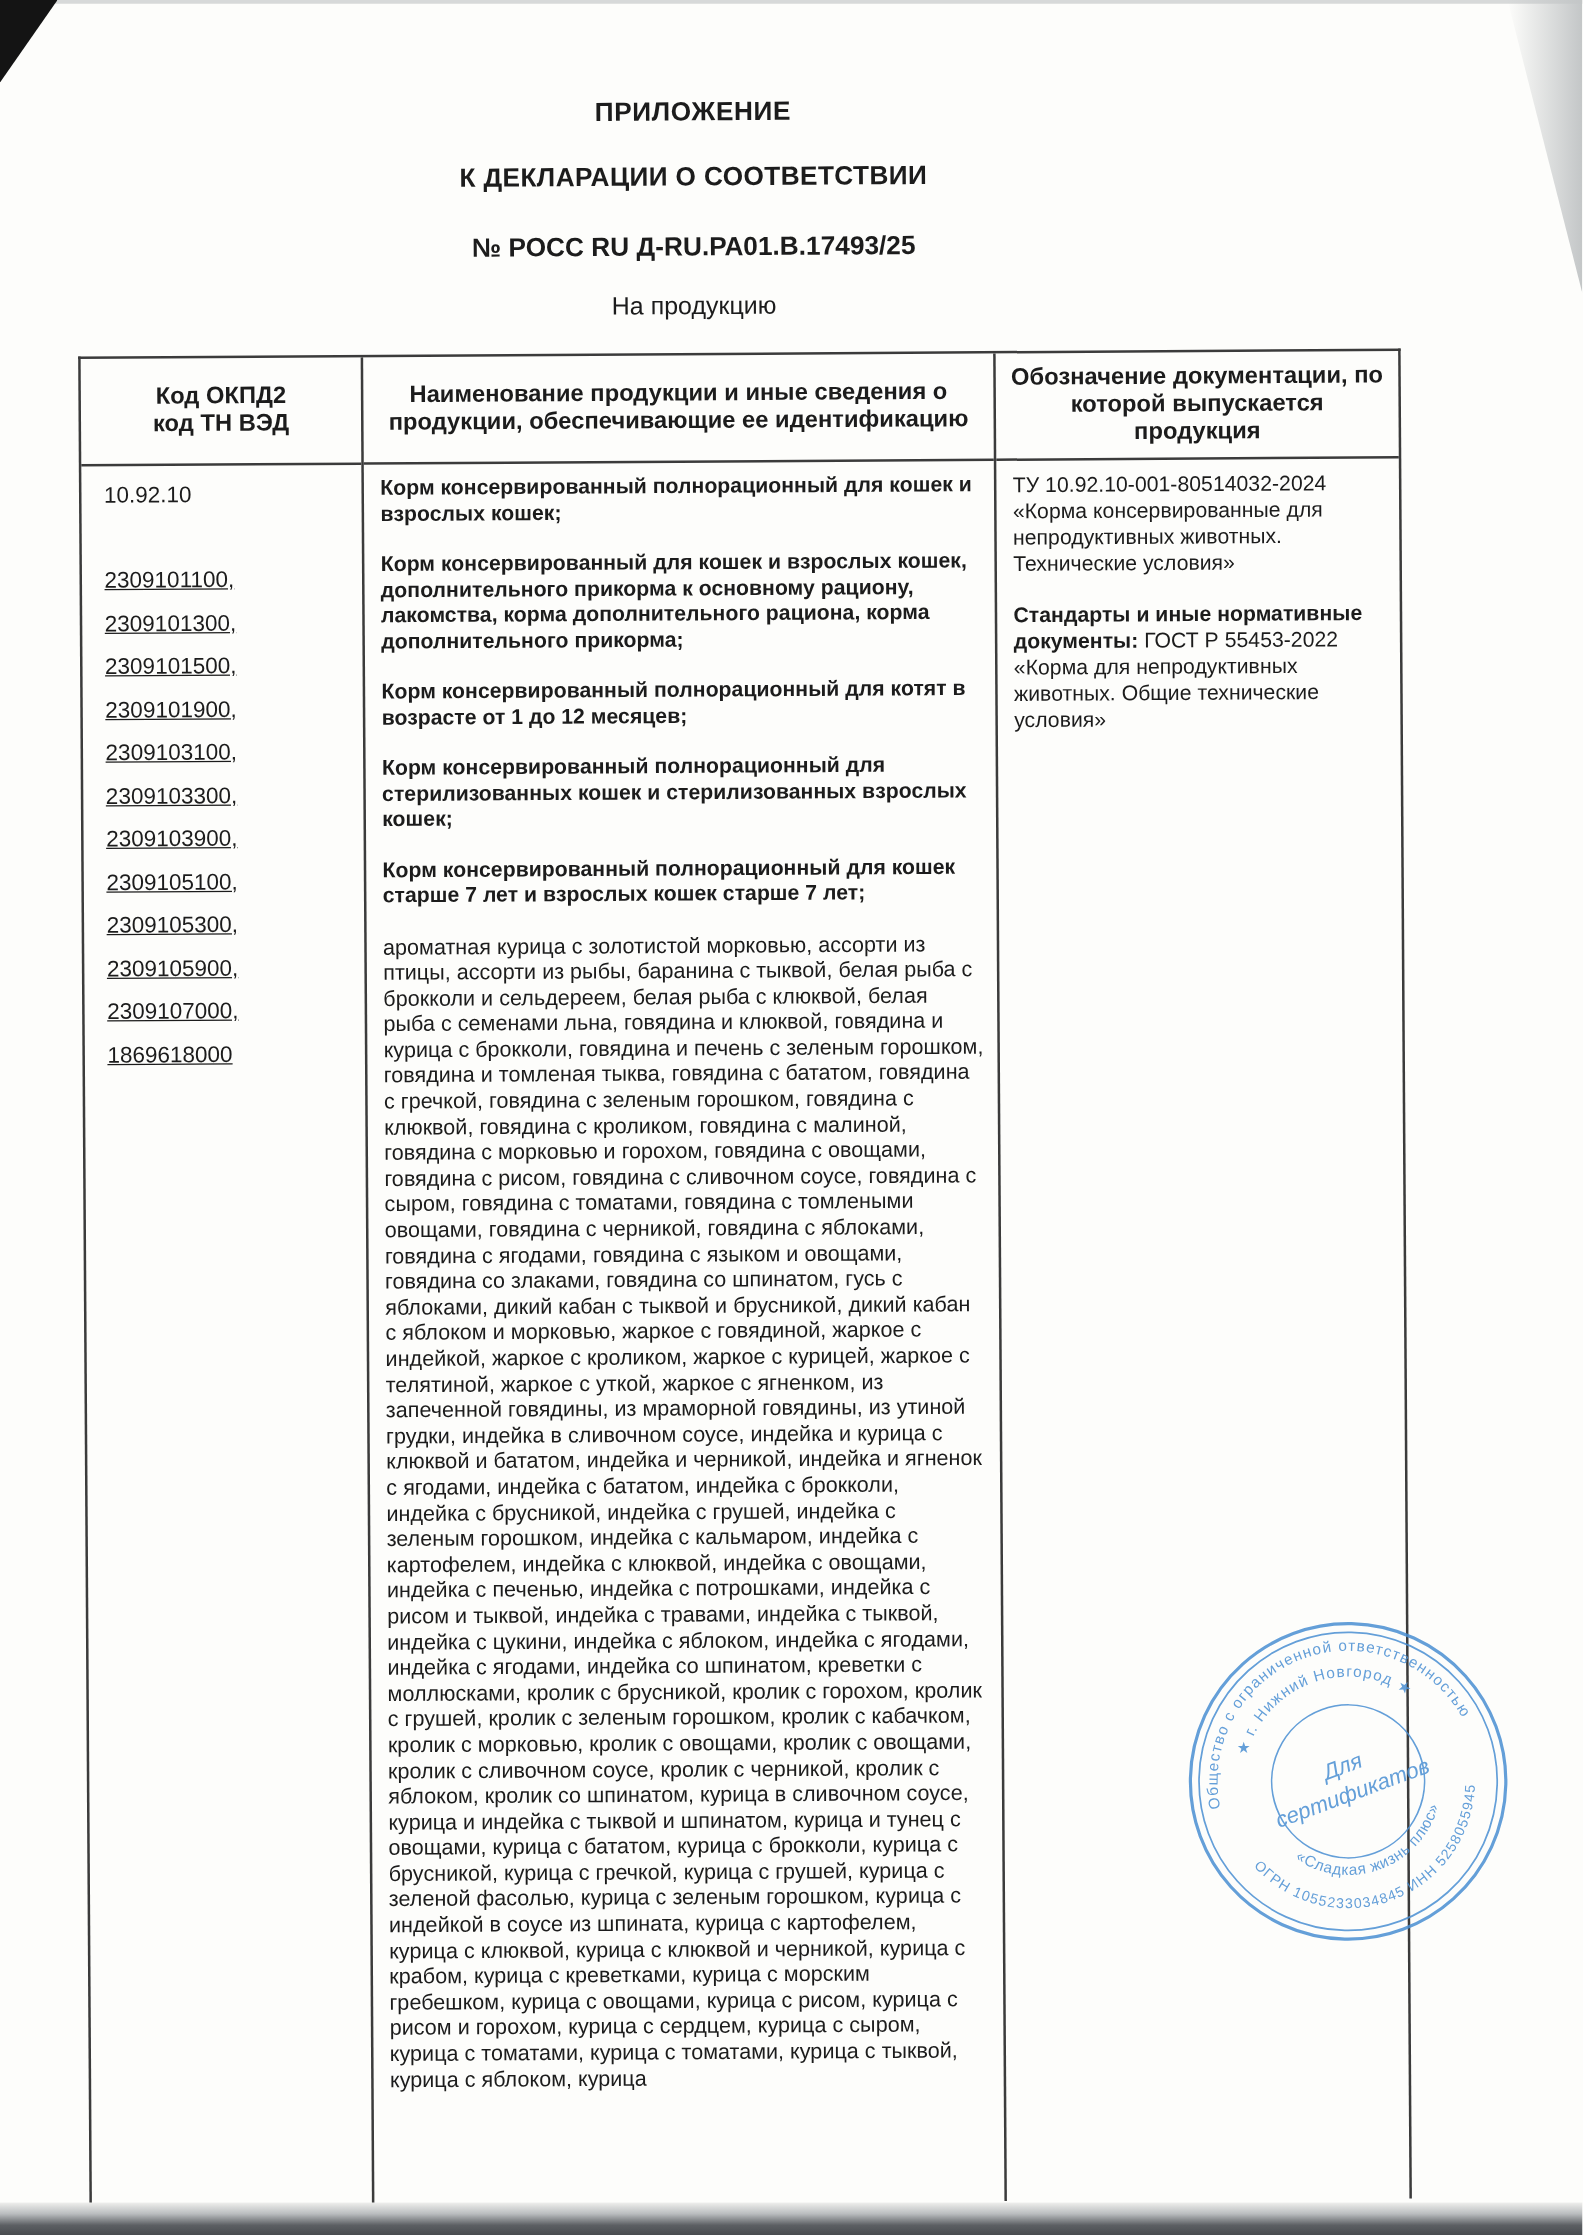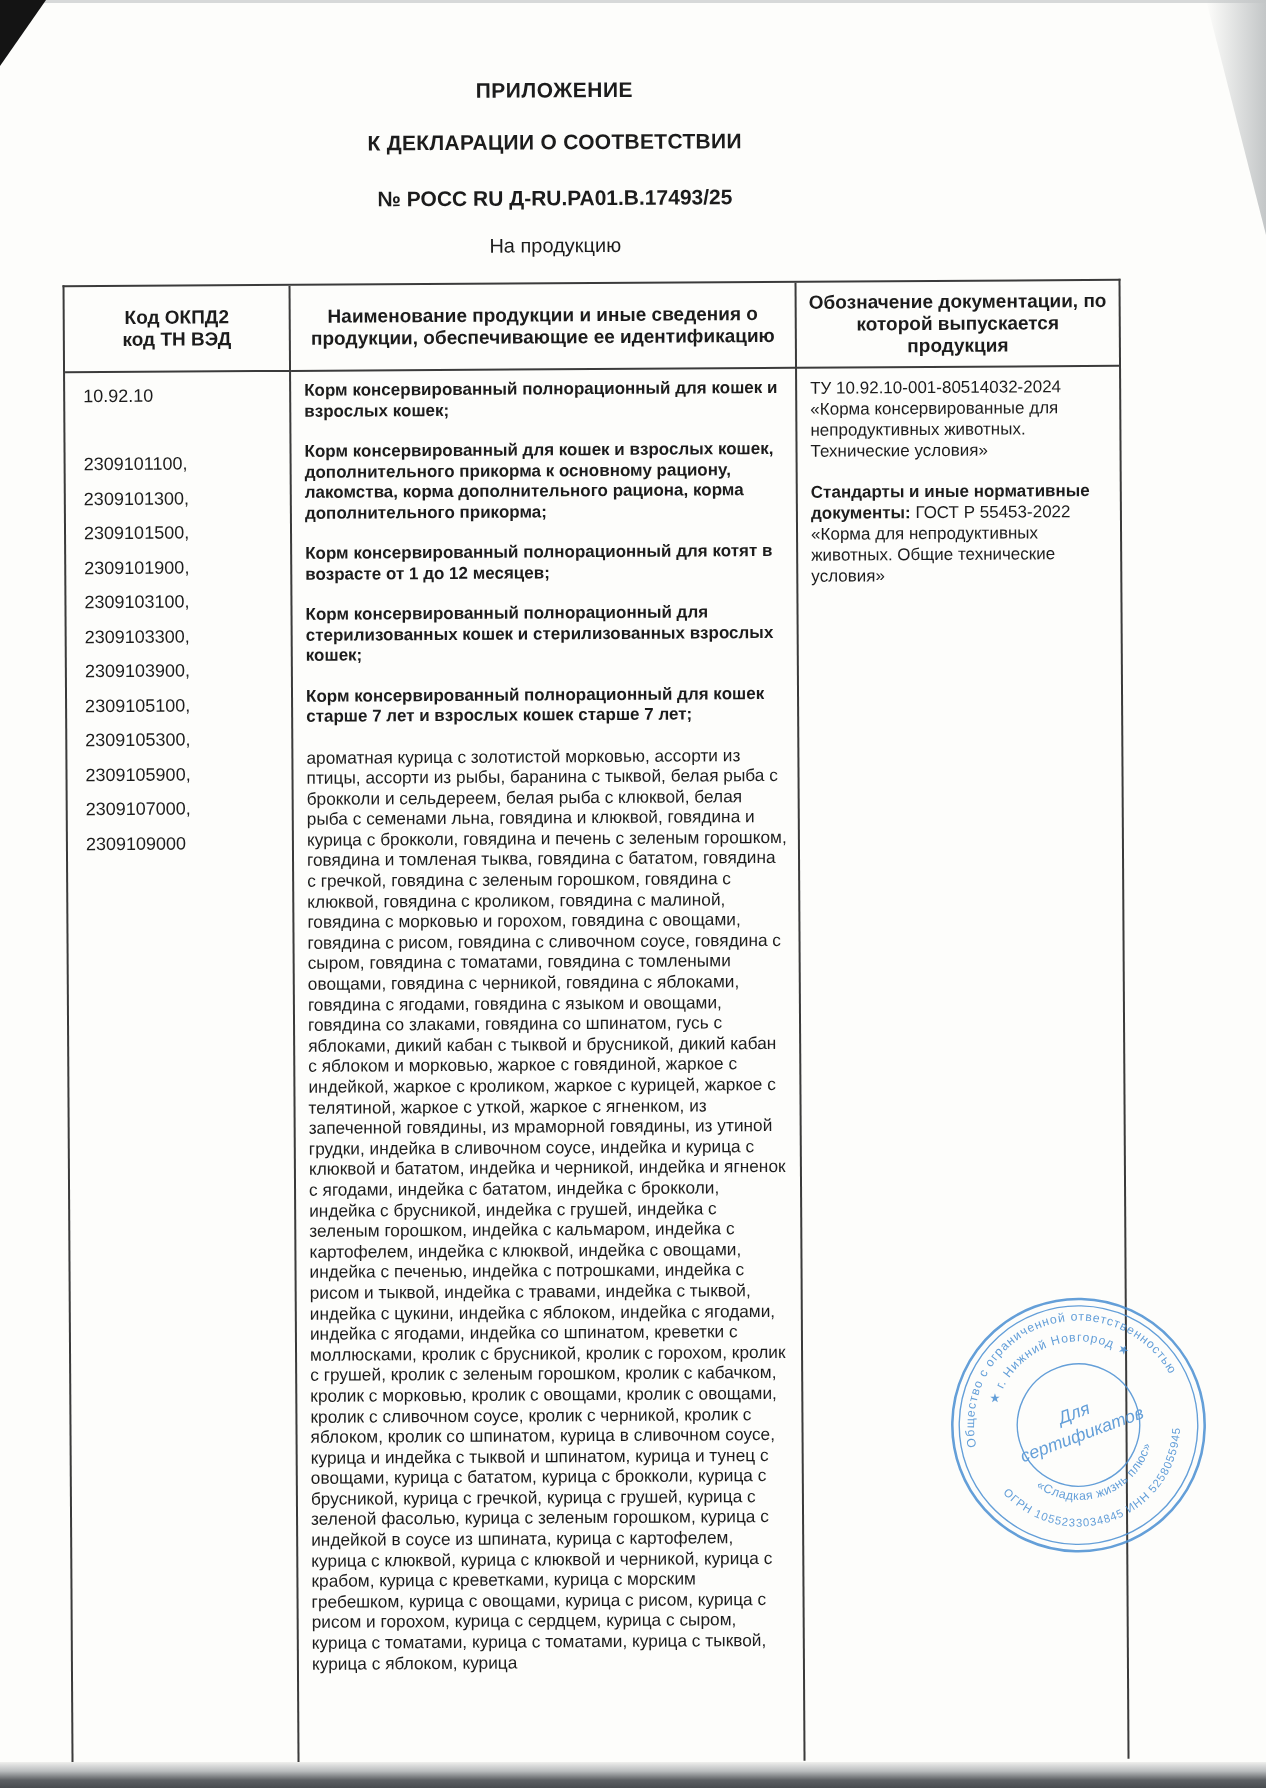--- a/index.html
+++ b/index.html
@@ -31,21 +31,21 @@
   .col3{flex:1;}
   .hcell{
     height:86px;box-sizing:border-box;border-bottom:2px solid #3b3b3b;
     display:flex;align-items:center;justify-content:center;
     text-align:center;font-weight:700;font-size:19px;line-height:22px;
     padding:0 8px;white-space:pre-line;
   }
   .bcell{flex:1;box-sizing:border-box;}
   .col1 .bcell{padding:12px 6px 0 18px;font-size:18px;}
   .okpd{line-height:22px;margin-bottom:40px;}
-  .code-line{line-height:34.5px;}
+  .code-line{line-height:34.5px;text-decoration:underline;}
   .col2 .bcell{padding:9px 10px 0 13px;}
   .ptype{font-weight:700;font-size:17px;line-height:20.5px;margin:0 0 20px 0;}
   .flavors{font-size:17.3px;line-height:20.6px;margin:0;}
   .col3 .bcell{padding:9px 12px 0 13px;font-size:17px;line-height:21px;}
   .tu{margin:0 0 20px 0;}
   .std{margin:0;}
   .b{font-weight:700;}
 
   
   .stamp{
@@ -95,21 +95,21 @@
               <div class="code-line">2309101300,</div>
               <div class="code-line">2309101500,</div>
               <div class="code-line">2309101900,</div>
               <div class="code-line">2309103100,</div>
               <div class="code-line">2309103300,</div>
               <div class="code-line">2309103900,</div>
               <div class="code-line">2309105100,</div>
               <div class="code-line">2309105300,</div>
               <div class="code-line">2309105900,</div>
               <div class="code-line">2309107000,</div>
-              <div class="code-line">2309109000</div>
+              <div class="code-line">1869618000</div>
             </div>
         </div>
       </div>
       <div class="col col2">
         <div class="hcell">Наименование продукции и иные сведения о продукции, обеспечивающие ее идентификацию</div>
         <div class="bcell">
           <div>
               <p class="ptype">Корм консервированный полнорационный для кошек и взрослых кошек;</p>
               <p class="ptype">Корм консервированный для кошек и взрослых кошек, дополнительного прикорма к основному рациону, лакомства, корма дополнительного рациона, корма дополнительного прикорма;</p>
               <p class="ptype">Корм консервированный полнорационный для котят в возрасте от 1 до 12 месяцев;</p>

